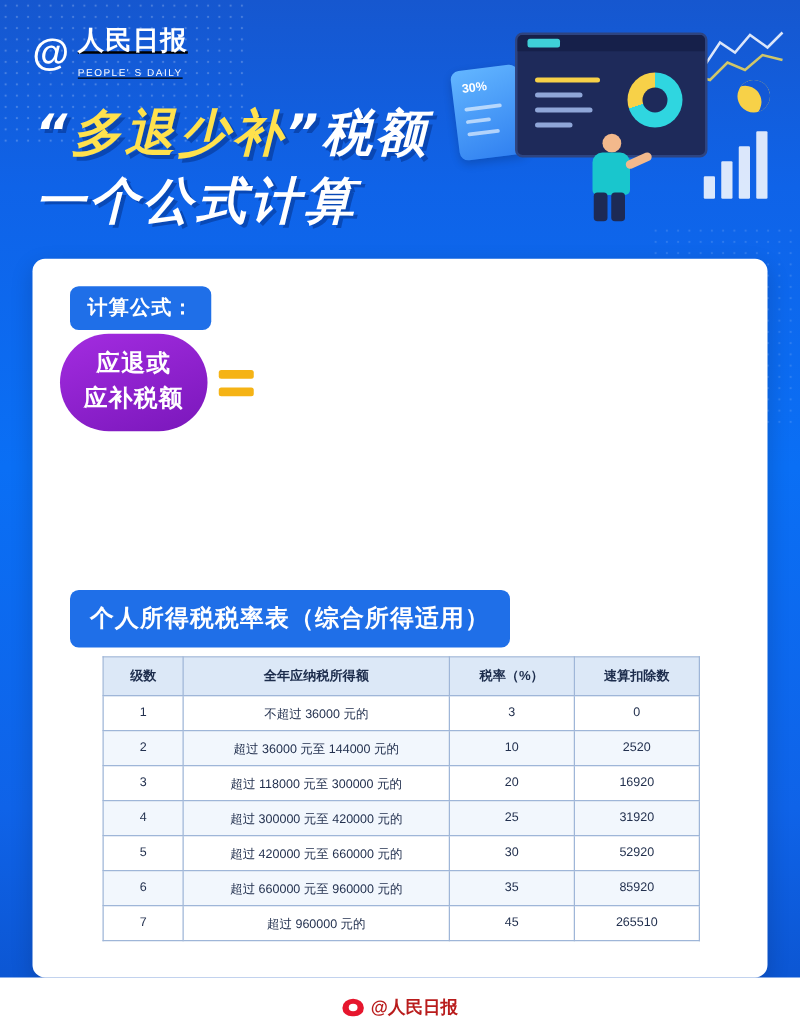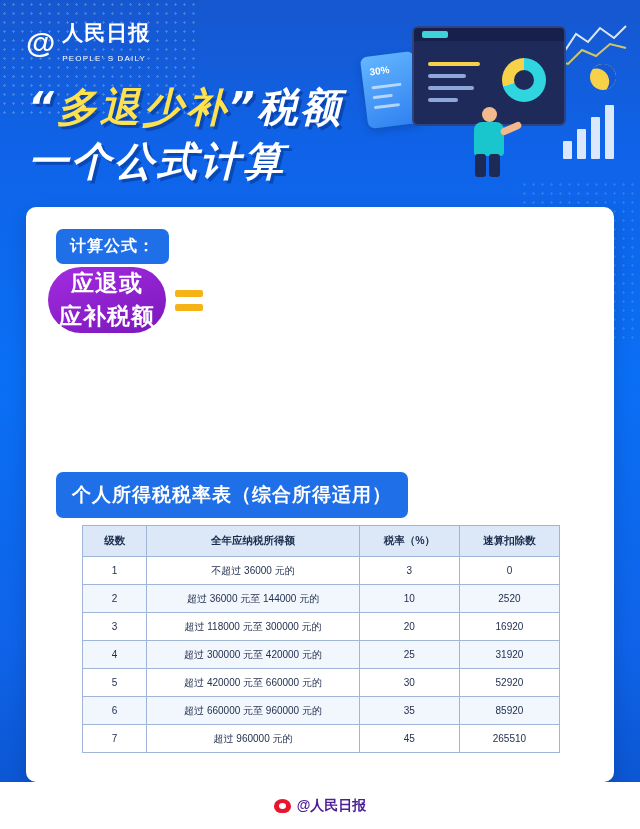--- a/index.html
+++ b/index.html
@@ -49,20 +49,21 @@
   .logo-at {
     font-size: 30px;
     color: #ffffff;
     font-weight: bold;
     line-height: 1;
   }
   .logo-text-wrap {
     display: flex;
     flex-direction: column;
     line-height: 1;
+    text-decoration: underline;
   }
   .logo-cn {
     font-size: 21px;
     color: #ffffff;
     font-weight: bold;
     letter-spacing: 1px;
   }
   .logo-en {
     font-size: 8px;
     color: #ffffff;
@@ -269,27 +270,27 @@
   .formula-row {
     position: absolute;
     left: 22px;
     top: 60px;
     width: 548px;
     display: flex;
     align-items: center;
   }
   .pill {
     width: 118px;
-    height: 66px;
+    height: 78px;
     border-radius: 42px;
     background: #9b27d8;
     background: linear-gradient(160deg, #a32ce0, #7a17bb);
     color: #ffffff;
     font-weight: bold;
-    font-size: 23px;
+    font-size: 19px;
     line-height: 1.45;
     display: flex;
     flex-direction: column;
     align-items: center;
     justify-content: center;
     flex: none;
     letter-spacing: 1px;
   }
   .equals {
     flex: none;
@@ -375,21 +376,21 @@
   .weibo-eye::after {
     content: "";
     position: absolute;
     left: 5px; top: 4px;
     width: 7px; height: 6px;
     border-radius: 50%;
     background: #fff;
   }
   .footer-text {
     font-size: 14px;
-    color: #4c1d95;
+    color: #b91c1c;
     font-weight: bold;
   }
 </style>
 </head>
 <body>
 
 <div class="poster">
 
   <div class="dots"></div>
   <div class="dots-right"></div>

